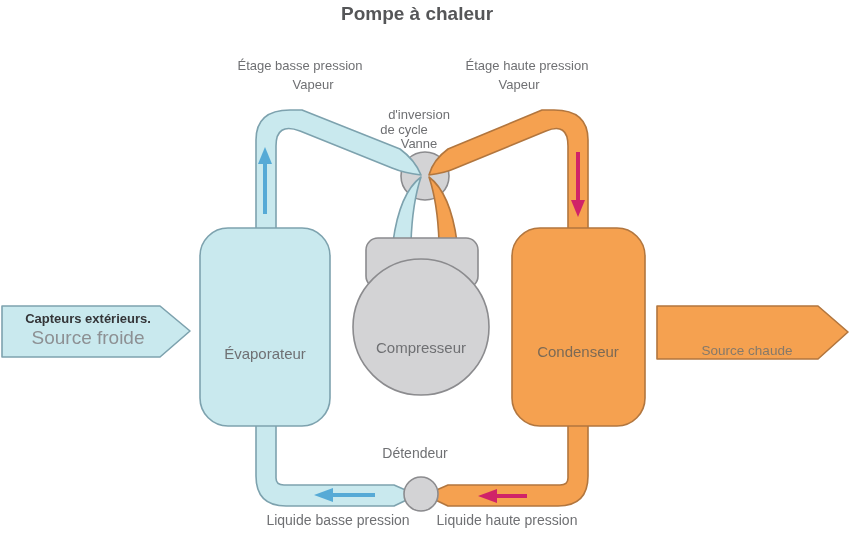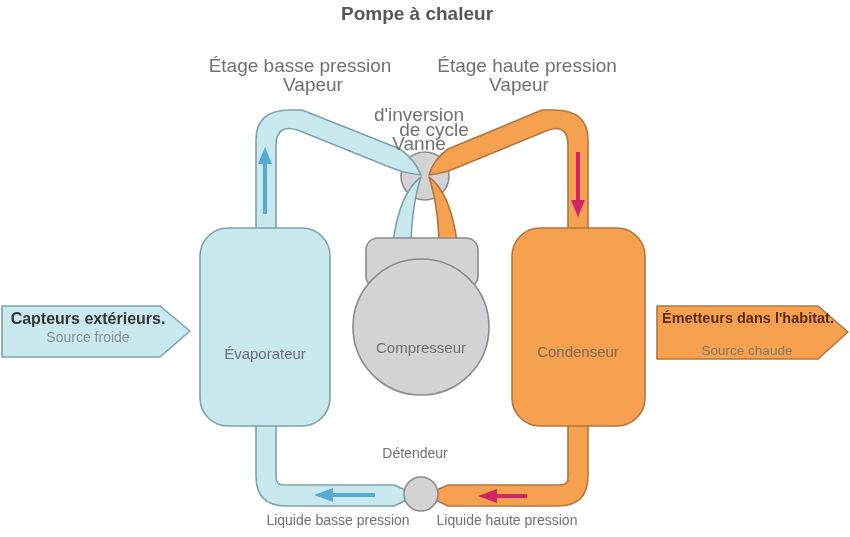--- a/index.html
+++ b/index.html
@@ -11,26 +11,26 @@
   
   .cold{fill:var(--cold-fill,#c9e9ee);stroke:var(--cold-border,#7da2ae);stroke-width:1.6;stroke-linejoin:round;}
   .hot{fill:var(--hot-fill,#f5a150);stroke:var(--hot-border,#b2763e);stroke-width:1.6;stroke-linejoin:round;}
   .gray{fill:var(--gray-fill,#d3d3d5);stroke:var(--gray-border,#8b8b8e);stroke-width:1.6;}
   .arrow-cold line{stroke:var(--cold-arrow,#56aad6);stroke-width:4;}
   .arrow-cold polygon{fill:var(--cold-arrow,#56aad6);}
   .arrow-hot line{stroke:var(--hot-arrow,#d02368);stroke-width:4;}
   .arrow-hot polygon{fill:var(--hot-arrow,#d02368);}
 
   .lbl{position:absolute;white-space:nowrap;transform:translateX(-50%);
-       color:var(--label-text,#6f7073);font-size:19px;line-height:15px;}
+       color:var(--label-text,#6f7073);font-size:13px;line-height:15px;}
   .lbl.big{font-size:15px;margin-top:28px;}
   .title{position:absolute;left:417px;top:3px;transform:translateX(-50%);
          font-size:19px;font-weight:700;color:var(--title-text,#555658);white-space:nowrap;}
-  .banner-l1-cold{font-size:16px;font-weight:700;color:var(--cold-banner-text,#343538);}
-  .banner-l2-cold{font-size:14px;color:var(--cold-banner-subtext,#8d9093);}
+  .banner-l1-cold{font-size:13px;font-weight:700;color:var(--cold-banner-text,#343538);}
+  .banner-l2-cold{font-size:19px;color:var(--cold-banner-subtext,#8d9093);}
   .banner-l1-hot{font-size:14.5px;font-weight:700;color:var(--hot-banner-text,#5c2b10);}
   .banner-l2-hot{font-size:13.5px;color:var(--hot-banner-subtext,#85796a);}
   .cond-label{color:var(--condenser-text,#7c6a55);}
 </style>
 </head>
 <body>
 
 <div class="canvas">
 
   <svg width="850" height="537" viewBox="0 0 850 537">
@@ -81,29 +81,28 @@
   <div class="title">Pompe à chaleur</div>
 
   <div class="lbl" style="left:300px;top:58px;">Étage basse pression</div>
   <div class="lbl" style="left:313px;top:77px;">Vapeur</div>
 
   <div class="lbl" style="left:527px;top:58px;">Étage haute pression</div>
   <div class="lbl" style="left:519px;top:77px;">Vapeur</div>
 
   <div class="lbl" style="left:419px;top:92px;margin-top:44px;">Vanne</div>
   <div class="lbl" style="left:419px;top:107px;">d'inversion</div>
-  <div class="lbl" style="left:434px;top:122px;">de cycle</div>
+  <div class="lbl" style="left:404px;top:122px;">de cycle</div>
 
   <div class="lbl big" style="left:265px;top:318px;">Évaporateur</div>
   <div class="lbl big" style="left:421px;top:312px;">Compresseur</div>
   <div class="lbl big cond-label" style="left:578px;top:316px;">Condenseur</div>
 
   <div class="lbl" style="left:415px;top:446px;font-size:14px;">Détendeur</div>
   <div class="lbl" style="left:507px;top:513px;font-size:14px;">Liquide haute pression</div>
   <div class="lbl" style="left:338px;top:513px;font-size:14px;">Liquide basse pression</div>
 
   <div class="lbl banner-l1-cold" style="left:88px;top:311px;">Capteurs extérieurs.</div>
   <div class="lbl banner-l2-cold" style="left:88px;top:330px;">Source froide</div>
 
-  <div class="lbl banner-l1-hot" style="left:748px;top:311px;">Émetteurs dans l'habitat.</div>
   <div class="lbl banner-l2-hot" style="left:747px;top:343px;">Source chaude</div>
 
 </div>
 
 </body></html>

